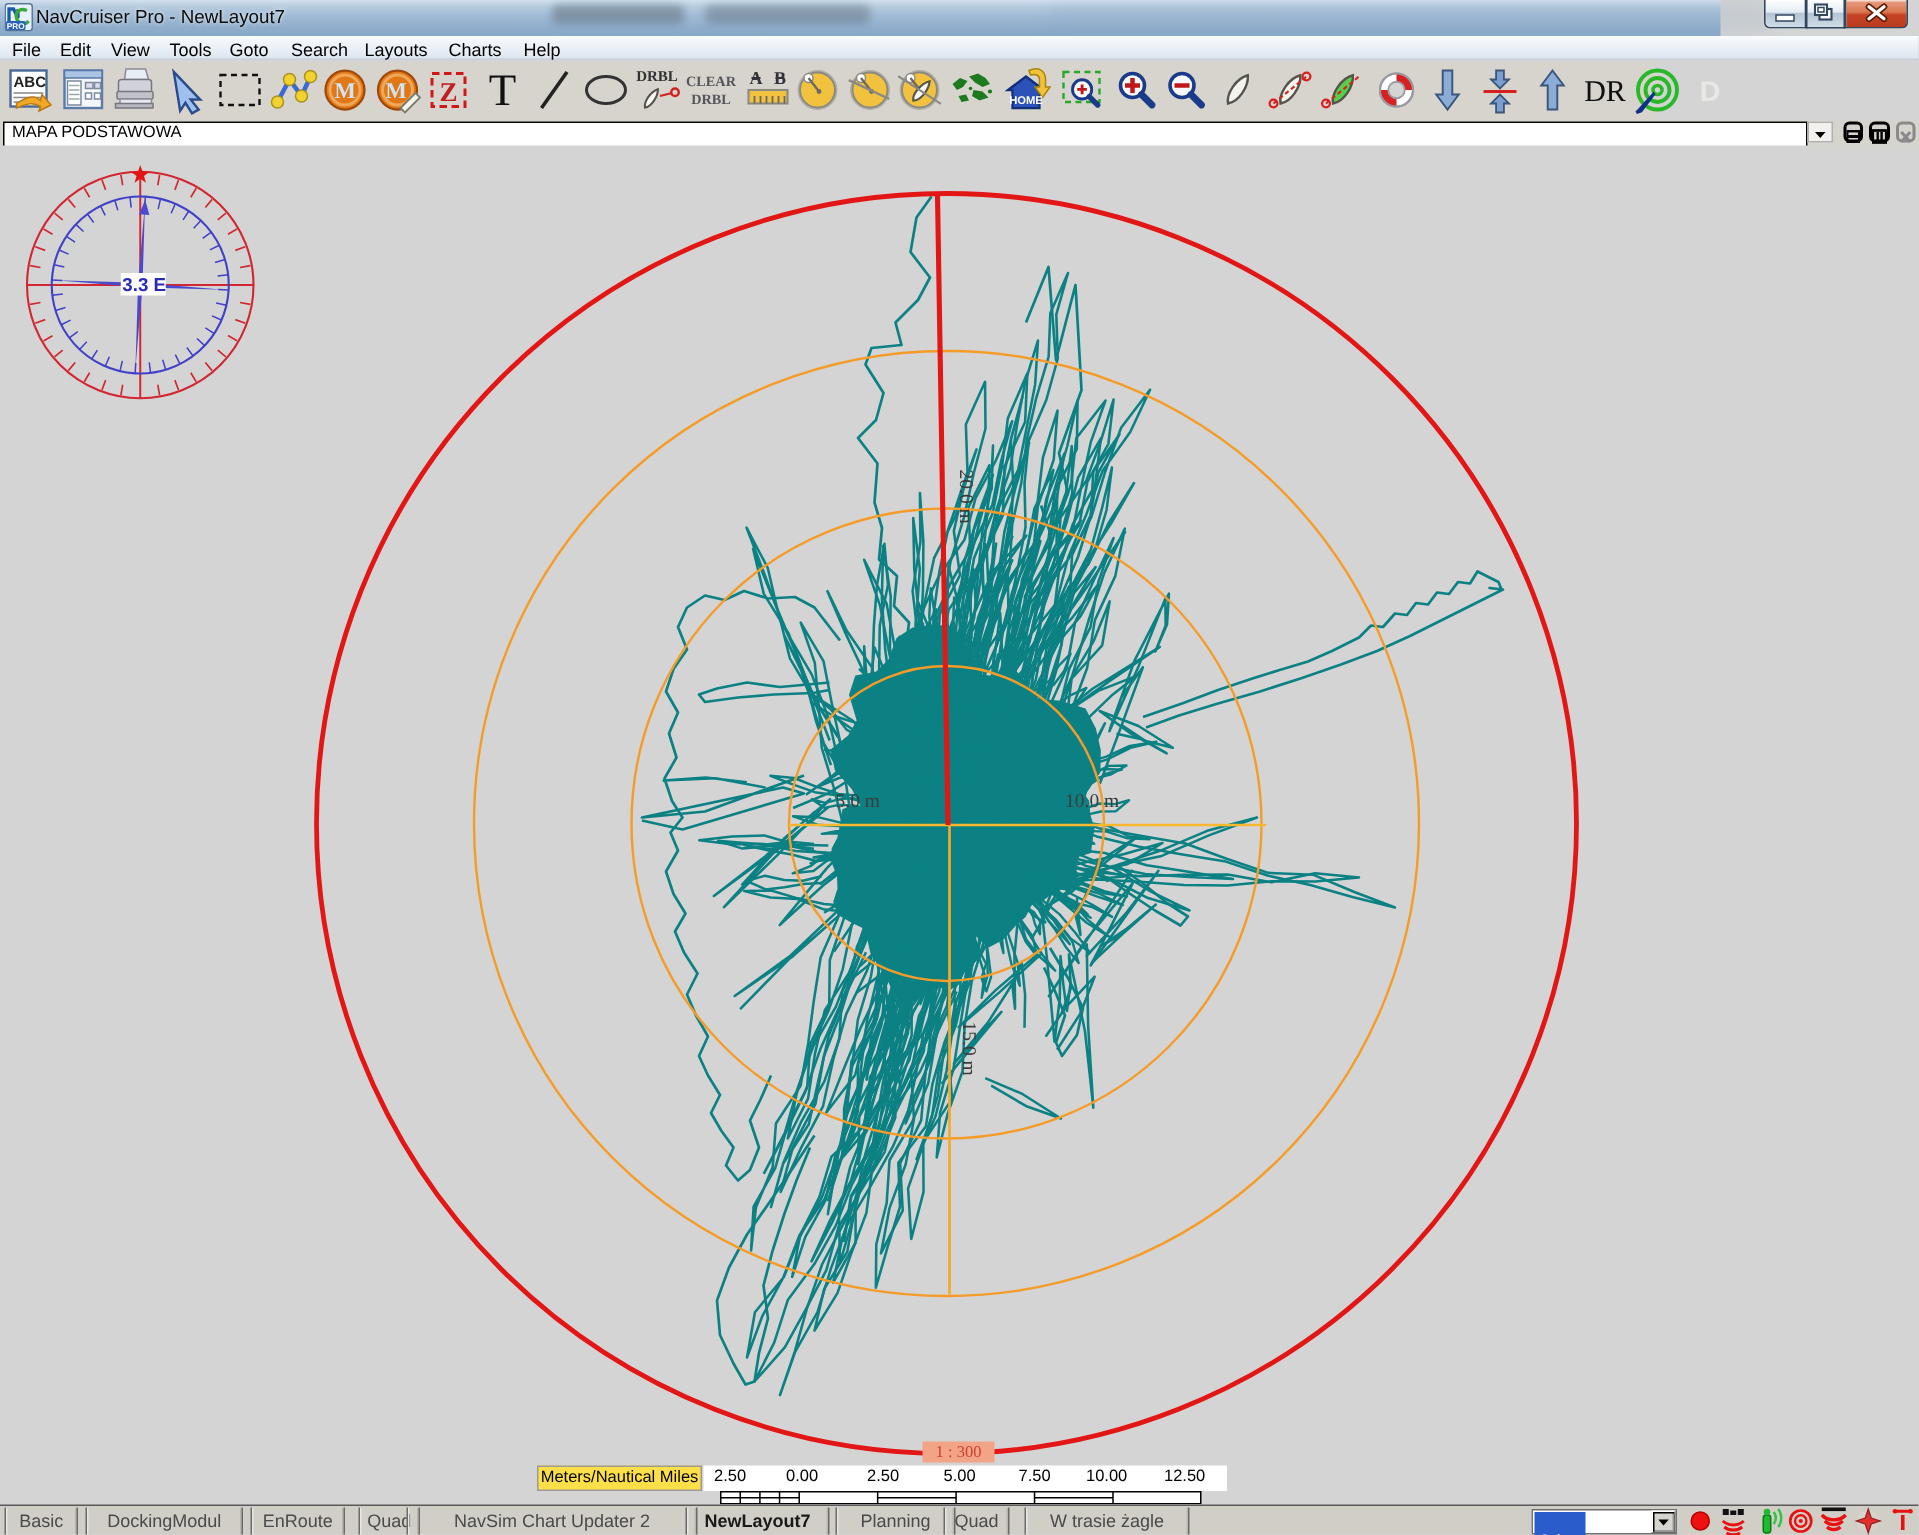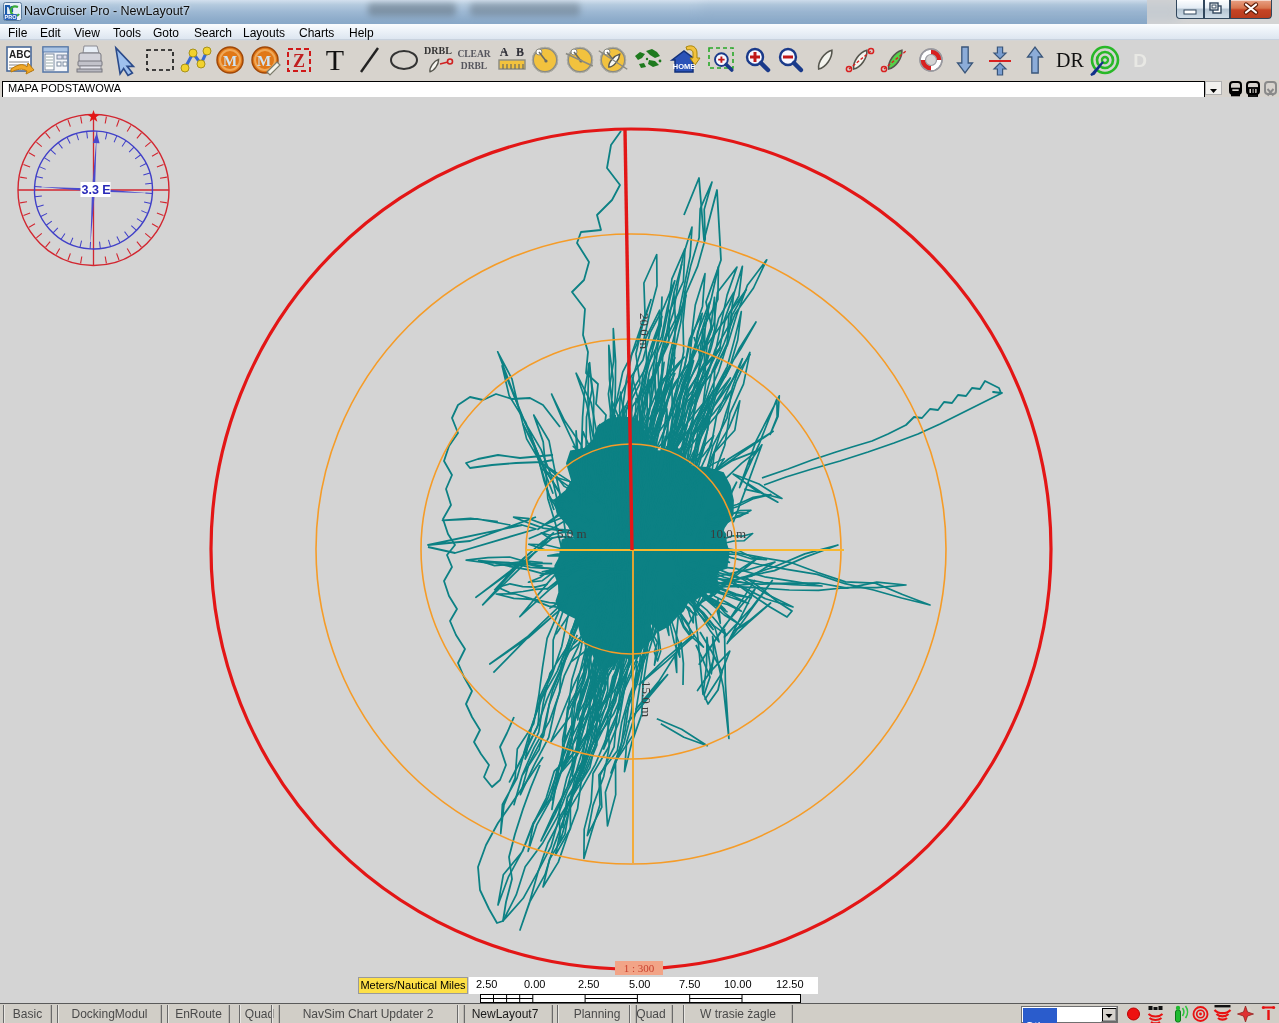--- a/index.html
+++ b/index.html
@@ -578,21 +578,21 @@
       <path d="M105.1 4.5 L157.4 4.5" stroke="#000"></path>
       <path d="M209.7 4.5 L262 4.5" stroke="#000"></path>
     </svg>
   </div>
 <div id="tabbar">
     <div class="tab" style="left:3px;width:49px">Basic</div>
     <div class="tab" style="left:57px;width:105px">DockingModul</div>
     <div class="tab" style="left:167px;width:63px">EnRoute</div>
     <div class="tab" style="left:239px;width:41px">Quad</div>
     <div class="tab" style="left:271px;width:194px">NavSim Chart Updater 2</div>
-    <div class="tab" style="left:457px;width:96px;font-weight:normal;color:#1a1a1a">NewLayout7</div>
+    <div class="tab" style="left:457px;width:96px;font-weight:bold;color:#1a1a1a">NewLayout7</div>
     <div class="tab" style="left:557px;width:80px">Planning</div>
     <div class="tab" style="left:629px;width:44px">Quad</div>
     <div class="tab" style="left:683px;width:110px">W trasie żagle</div>
     <div id="othercombo">
       <span style="position:absolute;left:1px;top:1px;background:#2a5ccc;color:#fff;font-size:12px;padding:13px 2px;line-height:13px">Other</span>
       <div style="position:absolute;right:0;top:0;width:16px;height:15px;background:#d7d3cd;border:1px solid #fff;border-right-color:#6a6a6a;border-bottom-color:#6a6a6a;box-shadow:1px 1px 0 #000 inset,-1px -1px 0 #9a9a9a inset">
         <svg width="14" height="13">
           <path d="M3.5 5 L10.5 5 L7 9 Z" fill="#000"></path>
         </svg></div>
     </div>

